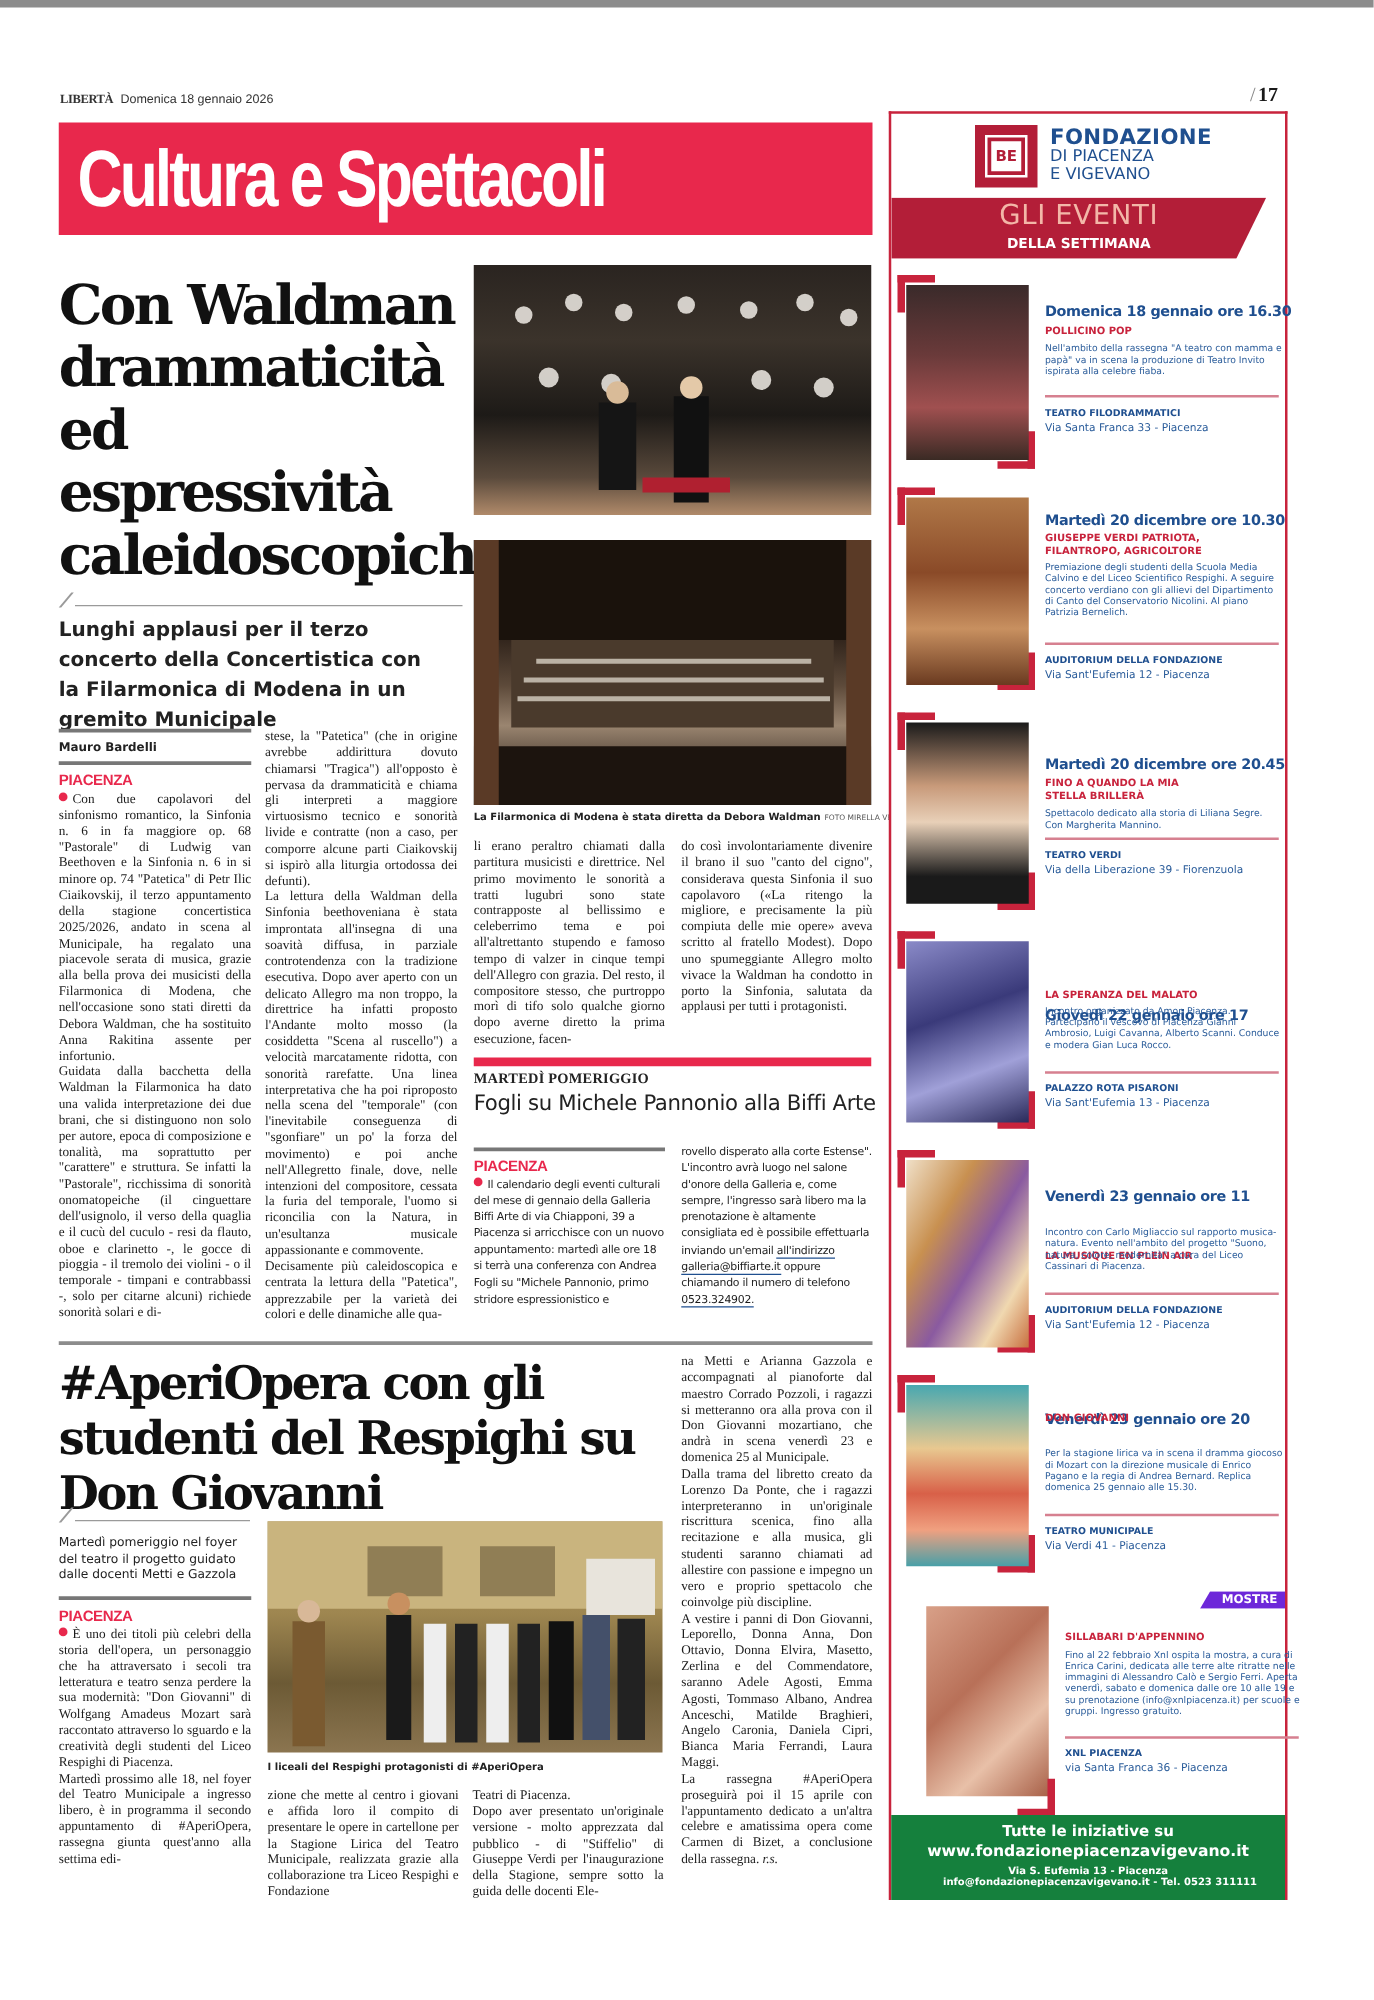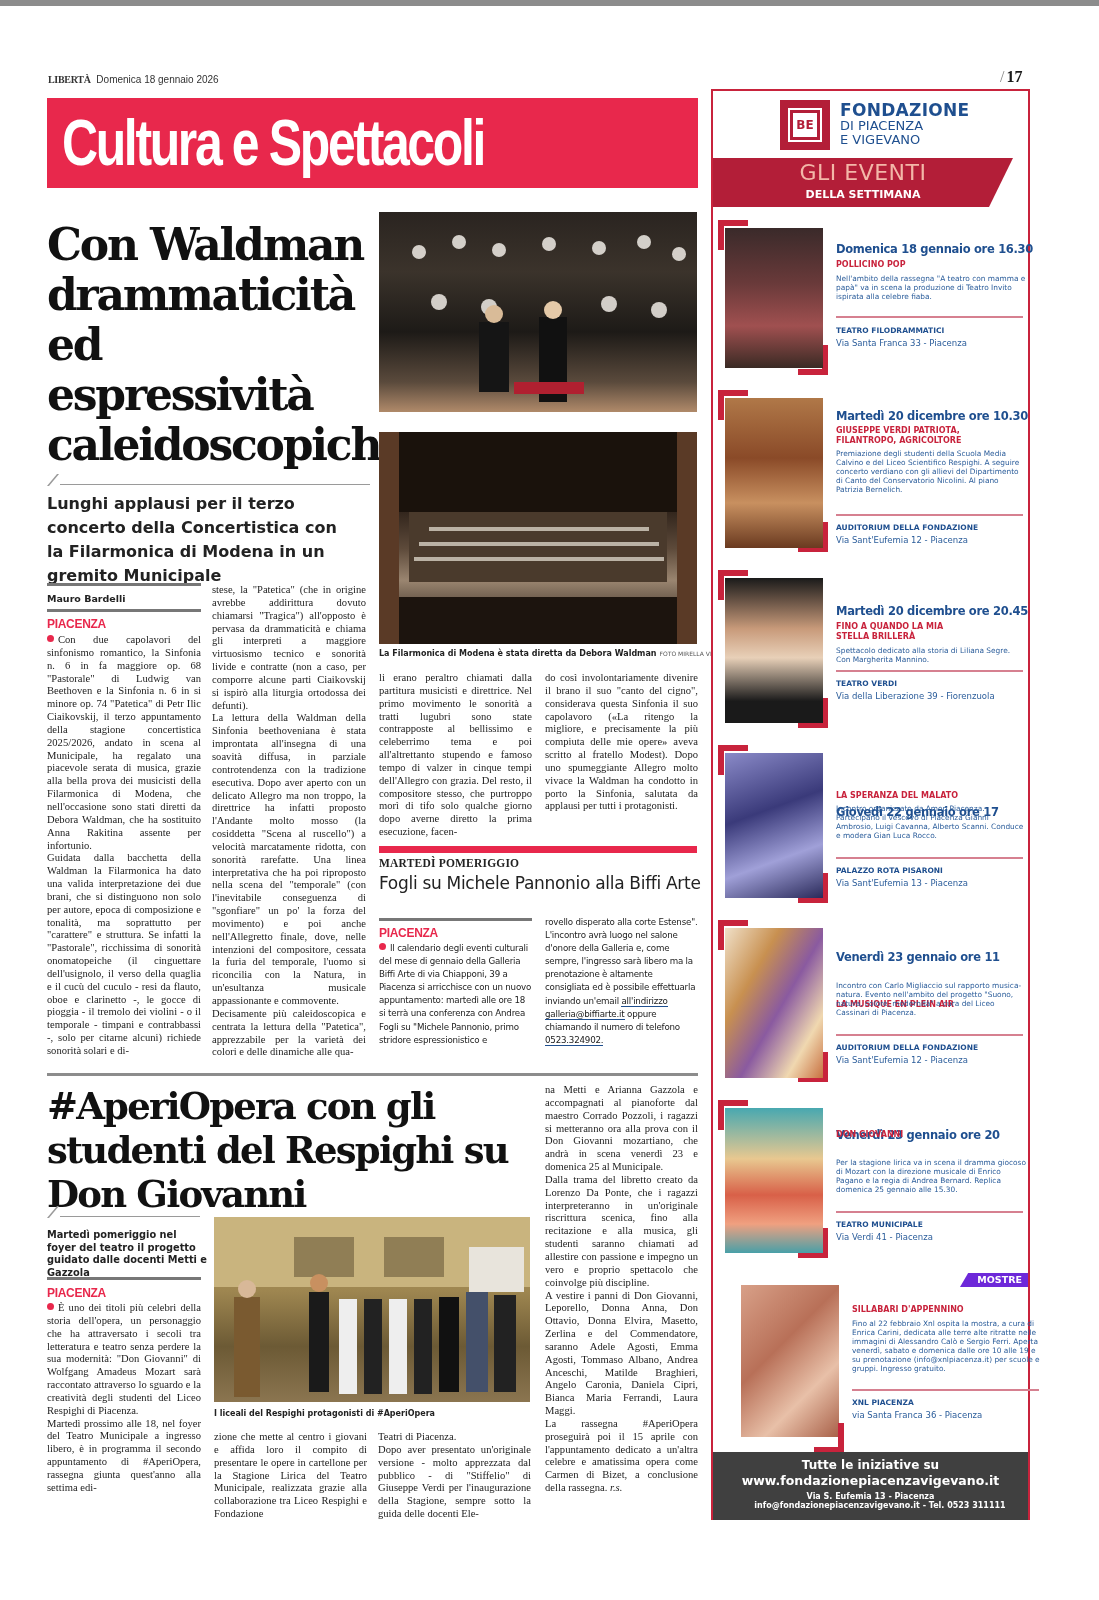--- a/index.html
+++ b/index.html
@@ -40,21 +40,21 @@
   
   .red-rule { left: 379px; top: 846px; width: 318px; height: 7px; background: #e8284c; }
   .box-kicker { left: 379px; top: 857px; font-family: "Liberation Serif", serif; font-weight: bold; font-size: 11.5px; color: #222; letter-spacing: 0.2px; }
   .box-title { left: 379px; top: 873px; font-family: "DejaVu Sans", sans-serif; font-size: 17px; color: #222; letter-spacing: -0.3px; }
   .sans-col { font-family: "DejaVu Sans", sans-serif; font-size: 8.7px; line-height: 13.1px; color: #222; letter-spacing: -0.2px; }
   .link { color: #1a1a1a; border-bottom: 1.5px solid #1f4f8f; }
 
   .sep-line { left: 47px; top: 1073px; width: 651px; height: 3px; background: #8c8c8c; }
 
   .headline2 { left: 47px; top: 1084px; width: 490px; font-family: "DejaVu Serif", serif; font-size: 37px; line-height: 44px; letter-spacing: -1.8px; color: #111; }
-  .subhead2 { left: 47px; top: 1229px; width: 160px; font-family: "DejaVu Sans", sans-serif; font-weight: bold; font-size: 9.8px; line-height: 12.5px; color: #222; }
+  .subhead2 { left: 47px; top: 1229px; width: 160px; font-family: "DejaVu Sans", sans-serif; font-weight: normal; font-size: 9.8px; line-height: 12.5px; color: #222; }
 
   
   .side { left: 711px; top: 89px; width: 319px; height: 1431px; border: 2px solid #c8233c; border-bottom: none; background: #fff; }
   .logo-box { left: 780px; top: 100px; width: 50px; height: 50px; background: #b31e38; }
   .logo-inner { position: absolute; left: 8px; top: 8px; width: 34px; height: 34px; border: 2px solid #fff; }
   .logo-inner2 { position: absolute; left: 13px; top: 13px; width: 24px; height: 24px; background: #fff; }
   .logo-glyph { position: absolute; left: 16px; top: 16px; width: 18px; height: 18px; color: #b31e38; font-family: "DejaVu Sans", sans-serif; font-weight: bold; font-size: 12px; line-height: 18px; text-align: center; }
   .fond1 { left: 840px; top: 100px; font-family: "DejaVu Sans", sans-serif; font-weight: bold; font-size: 17px; color: #1f4f8f; letter-spacing: 0.3px; }
   .fond2 { left: 840px; top: 119px; font-family: "DejaVu Sans", sans-serif; font-size: 13px; line-height: 14px; color: #1f4f8f; }
   .events-band { left: 713px; top: 158px; width: 300px; height: 49px; background: #b31e38; clip-path: polygon(0 0, 100% 0, 92% 100%, 0 100%); }
@@ -67,21 +67,21 @@
   .ev-img { position: absolute; left: 12px; width: 98px; }
   .ev-date { position: absolute; left: 123px; font-family: "DejaVu Sans", sans-serif; font-weight: bold; font-size: 11.5px; color: #1f4f8f; letter-spacing: -0.3px; white-space: nowrap; }
   .ev-title { position: absolute; left: 123px; font-family: "DejaVu Sans", sans-serif; font-weight: bold; font-size: 8px; line-height: 10px; color: #c8233c; }
   .ev-desc { position: absolute; left: 123px; width: 190px; font-family: "DejaVu Sans", sans-serif; font-size: 7.4px; line-height: 9px; color: #2a5c9a; }
   .ev-rule { position: absolute; left: 123px; width: 187px; height: 2px; background: #d68090; }
   .ev-venue { position: absolute; left: 123px; font-family: "DejaVu Sans", sans-serif; font-weight: bold; font-size: 7.5px; color: #1f4f8f; }
   .ev-addr { position: absolute; left: 123px; font-family: "DejaVu Sans", sans-serif; font-size: 8.5px; color: #2a5c9a; }
 
   .mostre-tag { left: 960px; top: 1273px; width: 68px; height: 14px; background: #6d28d9; clip-path: polygon(12% 0,100% 0,100% 100%,0 100%); color: #fff; font-family: "DejaVu Sans", sans-serif; font-weight: bold; font-size: 9.5px; line-height: 14px; text-align: right; padding-right: 6px; }
 
-  .footer-band { left: 713px; top: 1452px; width: 315px; height: 68px; background: #404040; color: #fff; text-align: center; font-family: "DejaVu Sans", sans-serif; }
+  .footer-band { left: 713px; top: 1452px; width: 315px; height: 68px; background: #15803d; color: #fff; text-align: center; font-family: "DejaVu Sans", sans-serif; }
   .foot1 { font-weight: bold; font-size: 12px; margin-top: 6px; }
   .foot2 { font-weight: bold; font-size: 12.5px; margin-top: 1px; }
   .foot3 { font-weight: bold; font-size: 8px; margin-top: 4px; }
   .foot4 { font-weight: bold; font-size: 8px; padding-left: 19px; }
 </style>
 </head>
 <body>
 
 <div class="topbar"></div>
 

